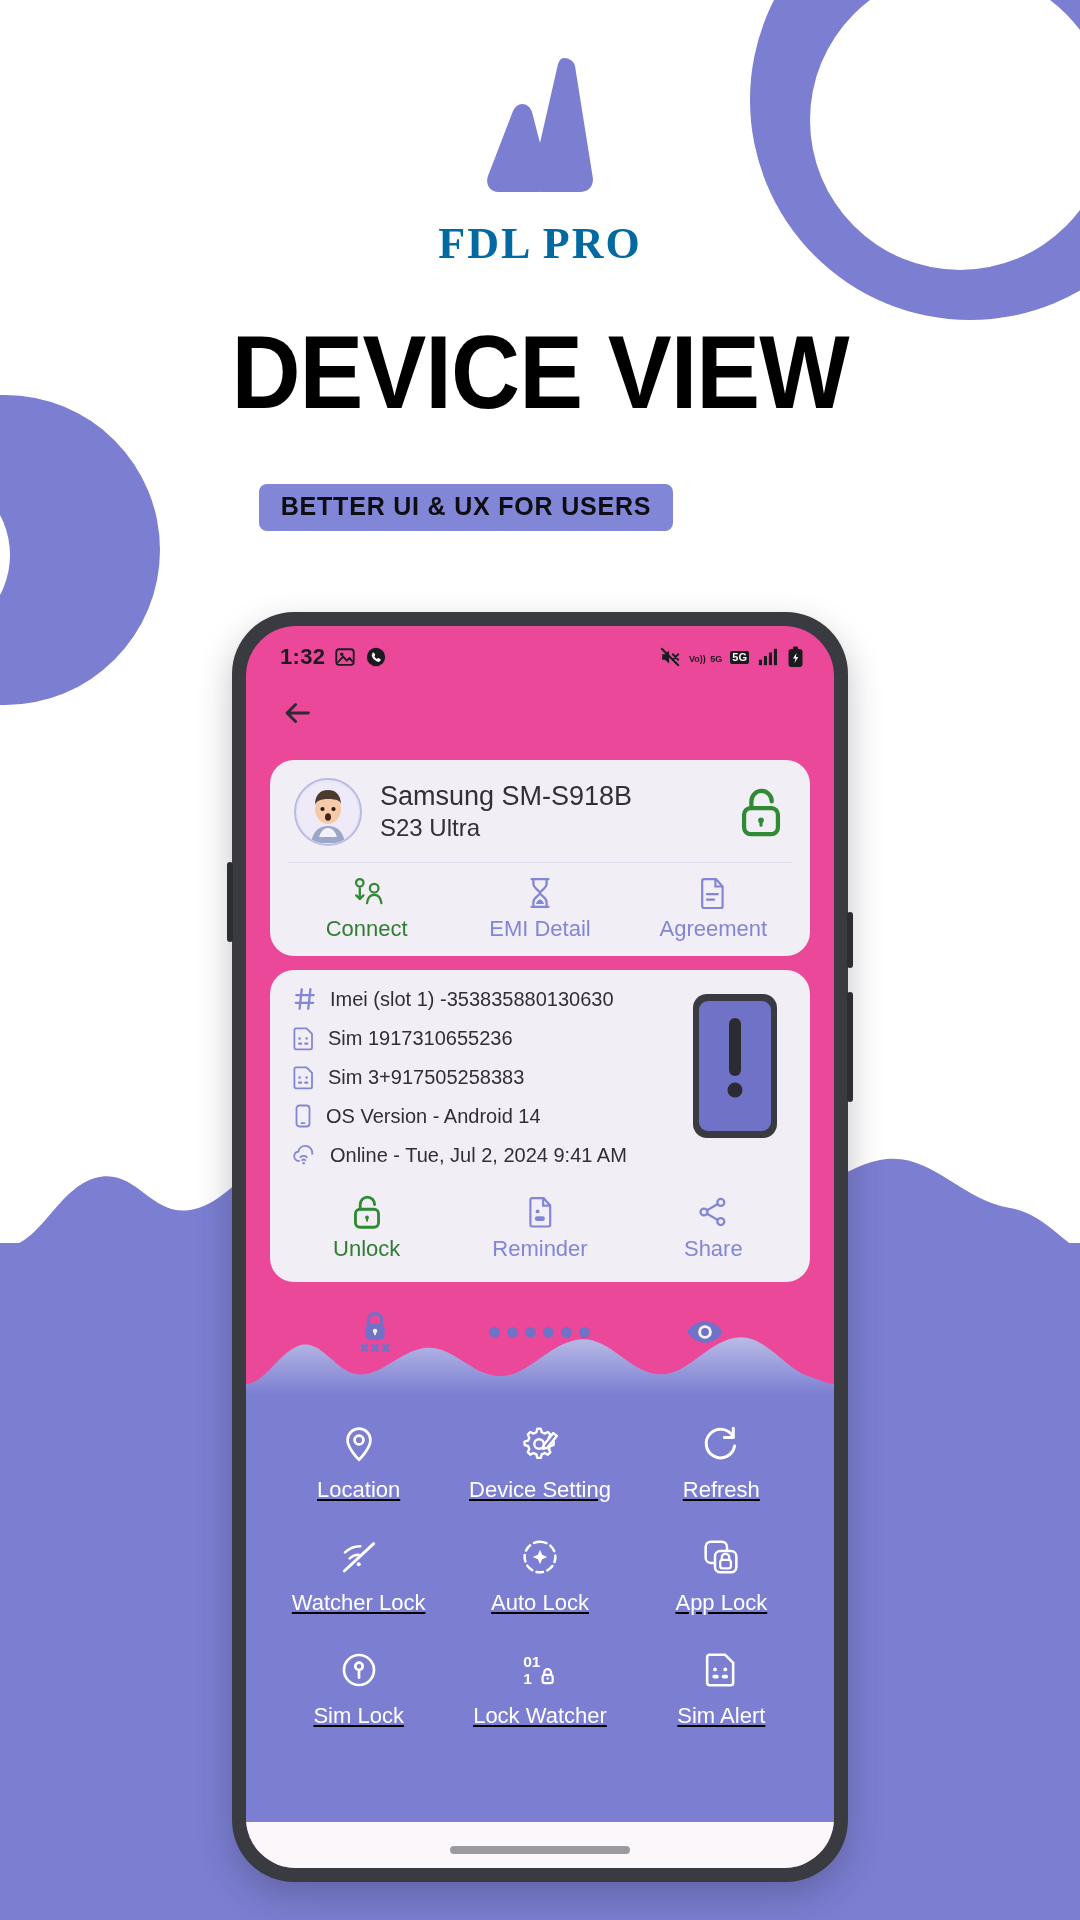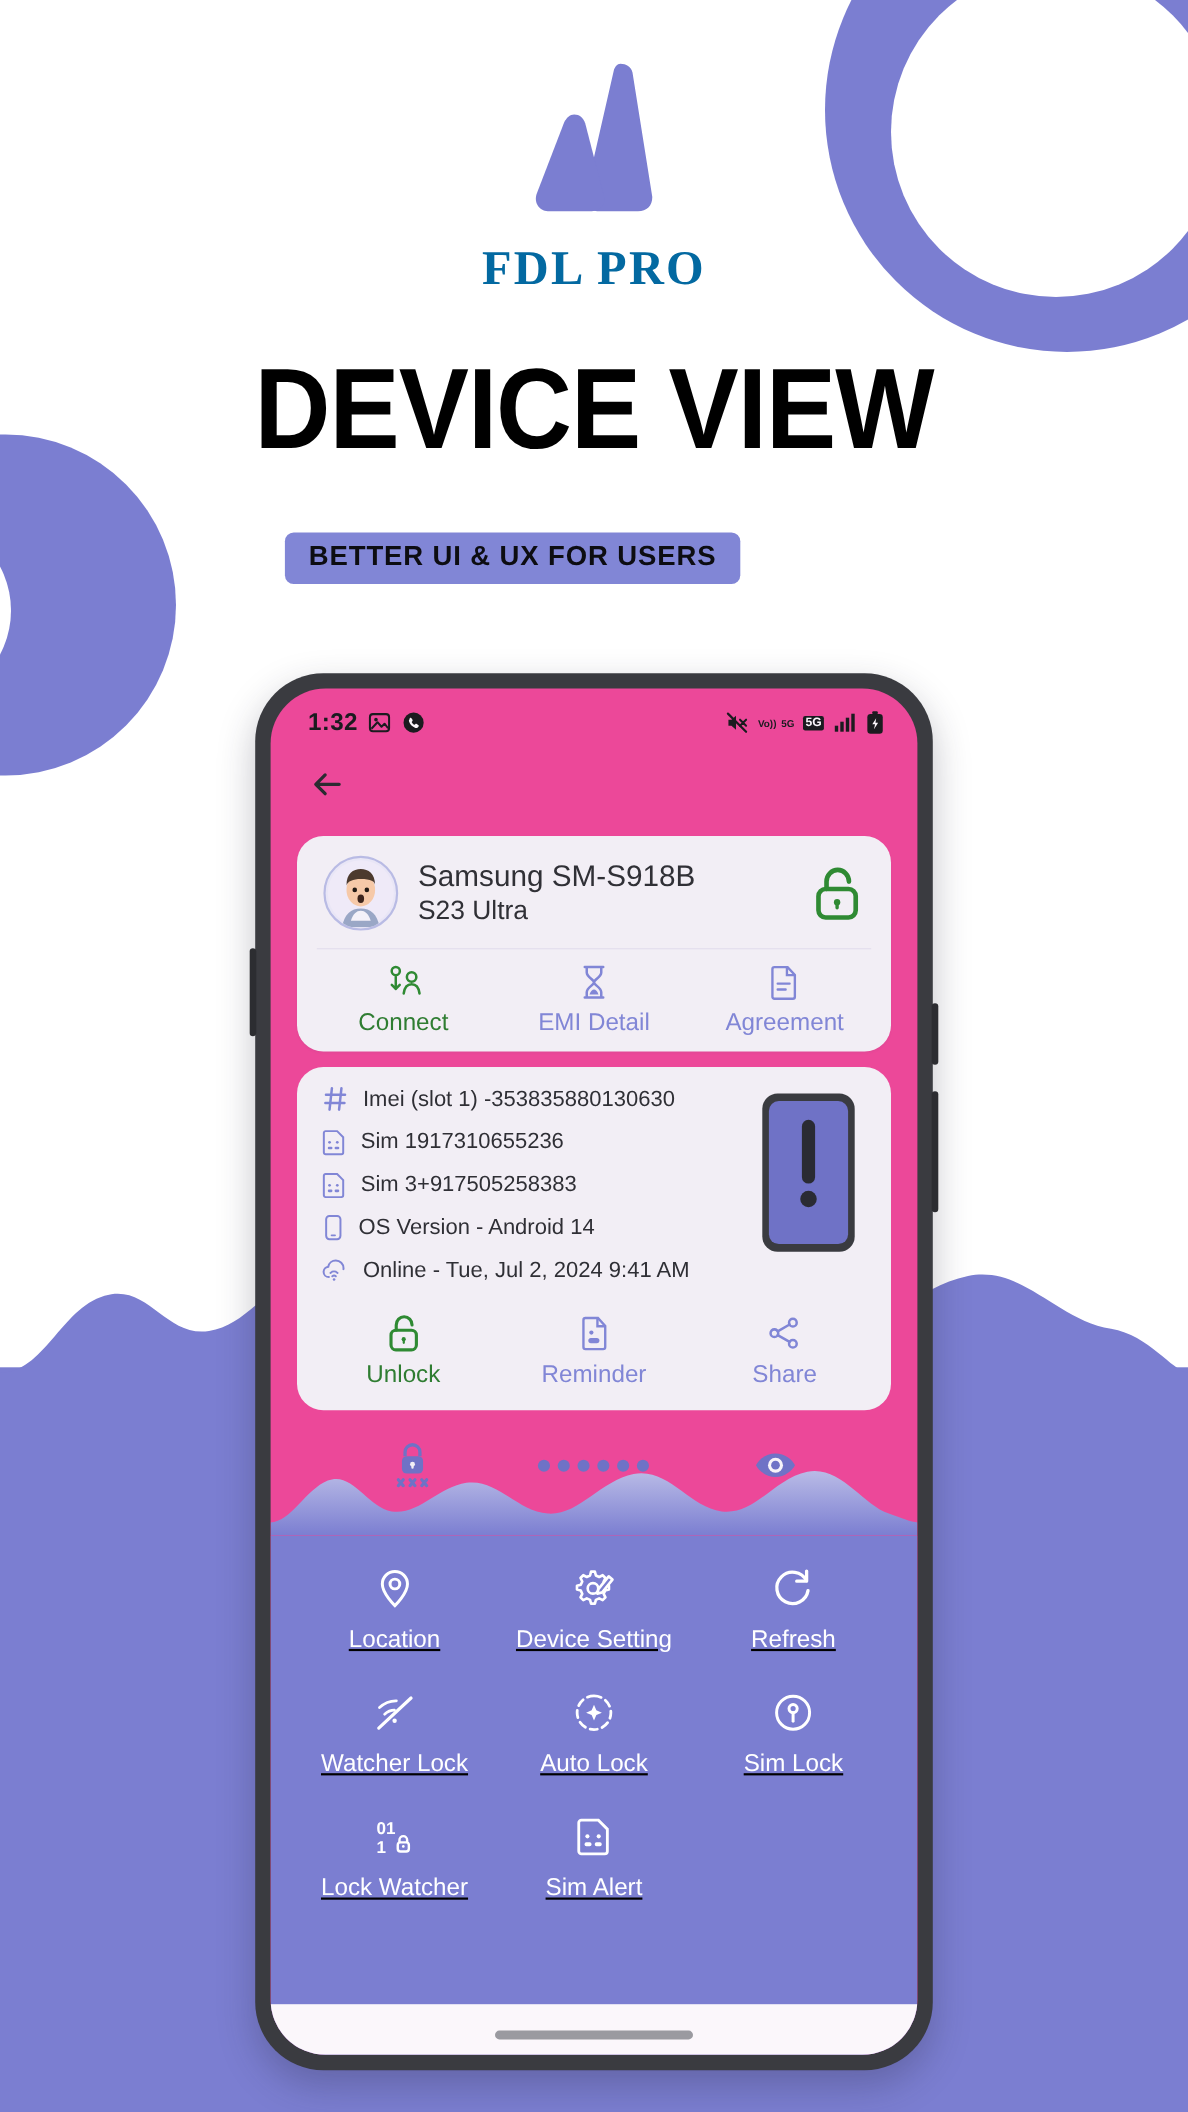--- a/index.html
+++ b/index.html
@@ -472,20 +472,29 @@
             </div>
 
             <div class="tile">
               <svg width="40" height="40" viewBox="0 0 30 30">
                 <path d="M15 3.5 A11.5 11.5 0 0 1 26.5 15 A11.5 11.5 0 0 1 15 26.5 A11.5 11.5 0 0 1 3.5 15 A11.5 11.5 0 0 1 15 3.5" fill="none" stroke="#fff" stroke-width="1.9" stroke-linecap="round" stroke-dasharray="5 3.4"></path>
                 <path d="M15 9.6 L16.6 13.4 L20.4 15 L16.6 16.6 L15 20.4 L13.4 16.6 L9.6 15 L13.4 13.4 Z" fill="#fff"></path>
               </svg>
               <span class="tile-label">Auto Lock</span>
             </div>
 
+            <div class="tile">
+              <svg width="40" height="40" viewBox="0 0 30 30">
+                <rect x="3.5" y="3.5" width="16" height="16" rx="4" fill="none" stroke="#fff" stroke-width="1.9"></rect>
+                <rect x="10.5" y="10.5" width="16" height="16" rx="4" fill="#7b7ed1" stroke="#fff" stroke-width="1.9"></rect>
+                <path d="M15.6 17.2 V15.4 a2.8 2.8 0 0 1 5.6 0 V17.2" fill="none" stroke="#fff" stroke-width="1.7"></path>
+                <rect x="14.4" y="17.2" width="8" height="6.4" rx="1.8" fill="none" stroke="#fff" stroke-width="1.7"></rect>
+              </svg>
+              <span class="tile-label">App Lock</span>
+            </div>
 
             <div class="tile">
               <svg width="40" height="40" viewBox="0 0 28 28">
                 <circle cx="14" cy="14" r="10.5" fill="none" stroke="#fff" stroke-width="1.9"></circle>
                 <circle cx="14" cy="11.4" r="2.6" fill="none" stroke="#fff" stroke-width="1.9"></circle>
                 <path d="M14 14 V19.4" stroke="#fff" stroke-width="1.9" stroke-linecap="round"></path>
               </svg>
               <span class="tile-label">Sim Lock</span>
             </div>
 

